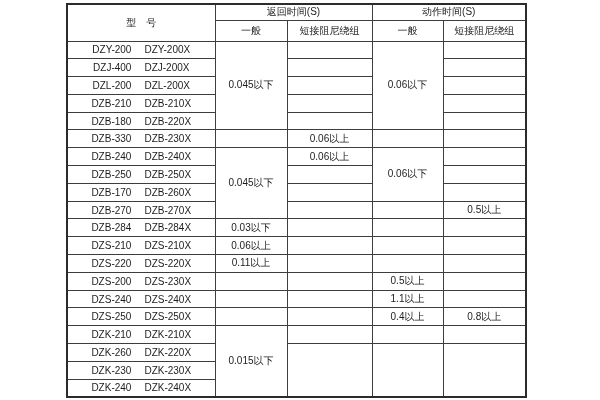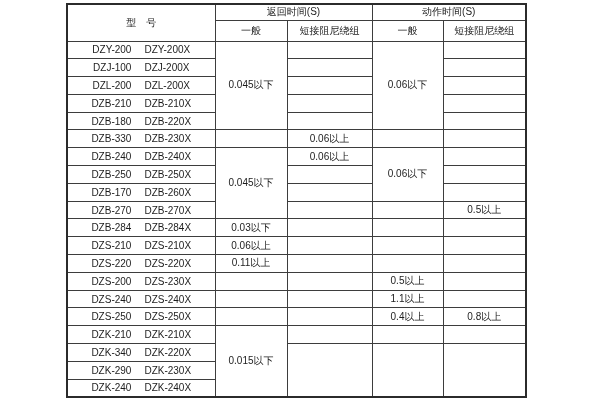--- a/index.html
+++ b/index.html
@@ -76,21 +76,21 @@
           </div>
         </td>
         <td rowspan="5">0.045以下</td>
         <td></td>
         <td rowspan="5">0.06以下</td>
         <td></td>
       </tr>
       <tr>
         <td>
           <div class="model-pair">
-            <span>DZJ-100</span>
+            <span>DZJ-400</span>
             <span>DZJ-200X</span>
           </div>
         </td>
         <td></td>
         <td></td>
       </tr>
       <tr>
         <td>
           <div class="model-pair">
             <span>DZL-200</span>
@@ -255,32 +255,32 @@
           </div>
         </td>
         <td rowspan="4">0.015以下</td>
         <td></td>
         <td></td>
         <td></td>
       </tr>
       <tr>
         <td>
           <div class="model-pair">
-            <span>DZK-340</span>
+            <span>DZK-260</span>
             <span>DZK-220X</span>
           </div>
         </td>
         <td rowspan="3"></td>
         <td rowspan="3"></td>
         <td rowspan="3"></td>
       </tr>
       <tr>
         <td>
           <div class="model-pair">
-            <span>DZK-290</span>
+            <span>DZK-230</span>
             <span>DZK-230X</span>
           </div>
         </td>
       </tr>
       <tr>
         <td>
           <div class="model-pair">
             <span>DZK-240</span>
             <span>DZK-240X</span>
           </div>

